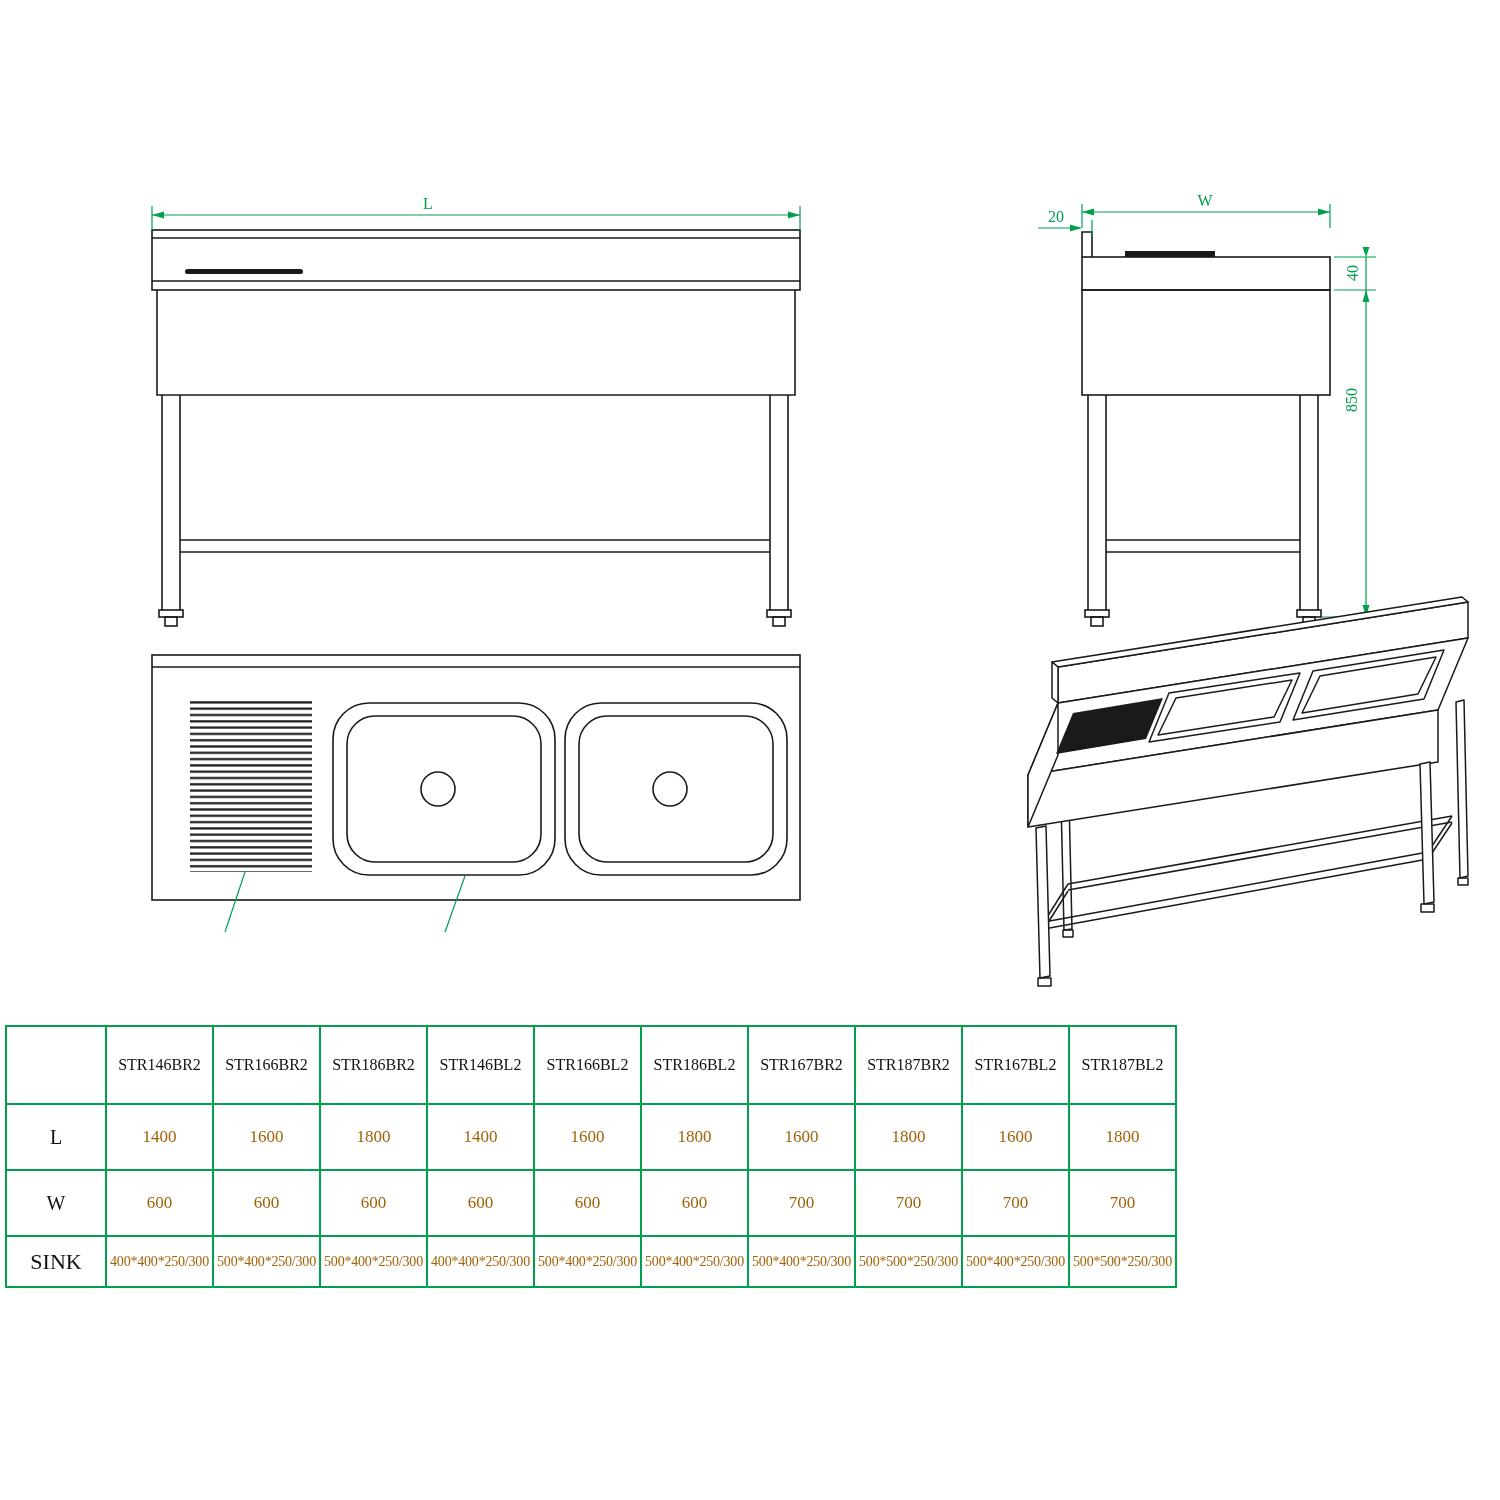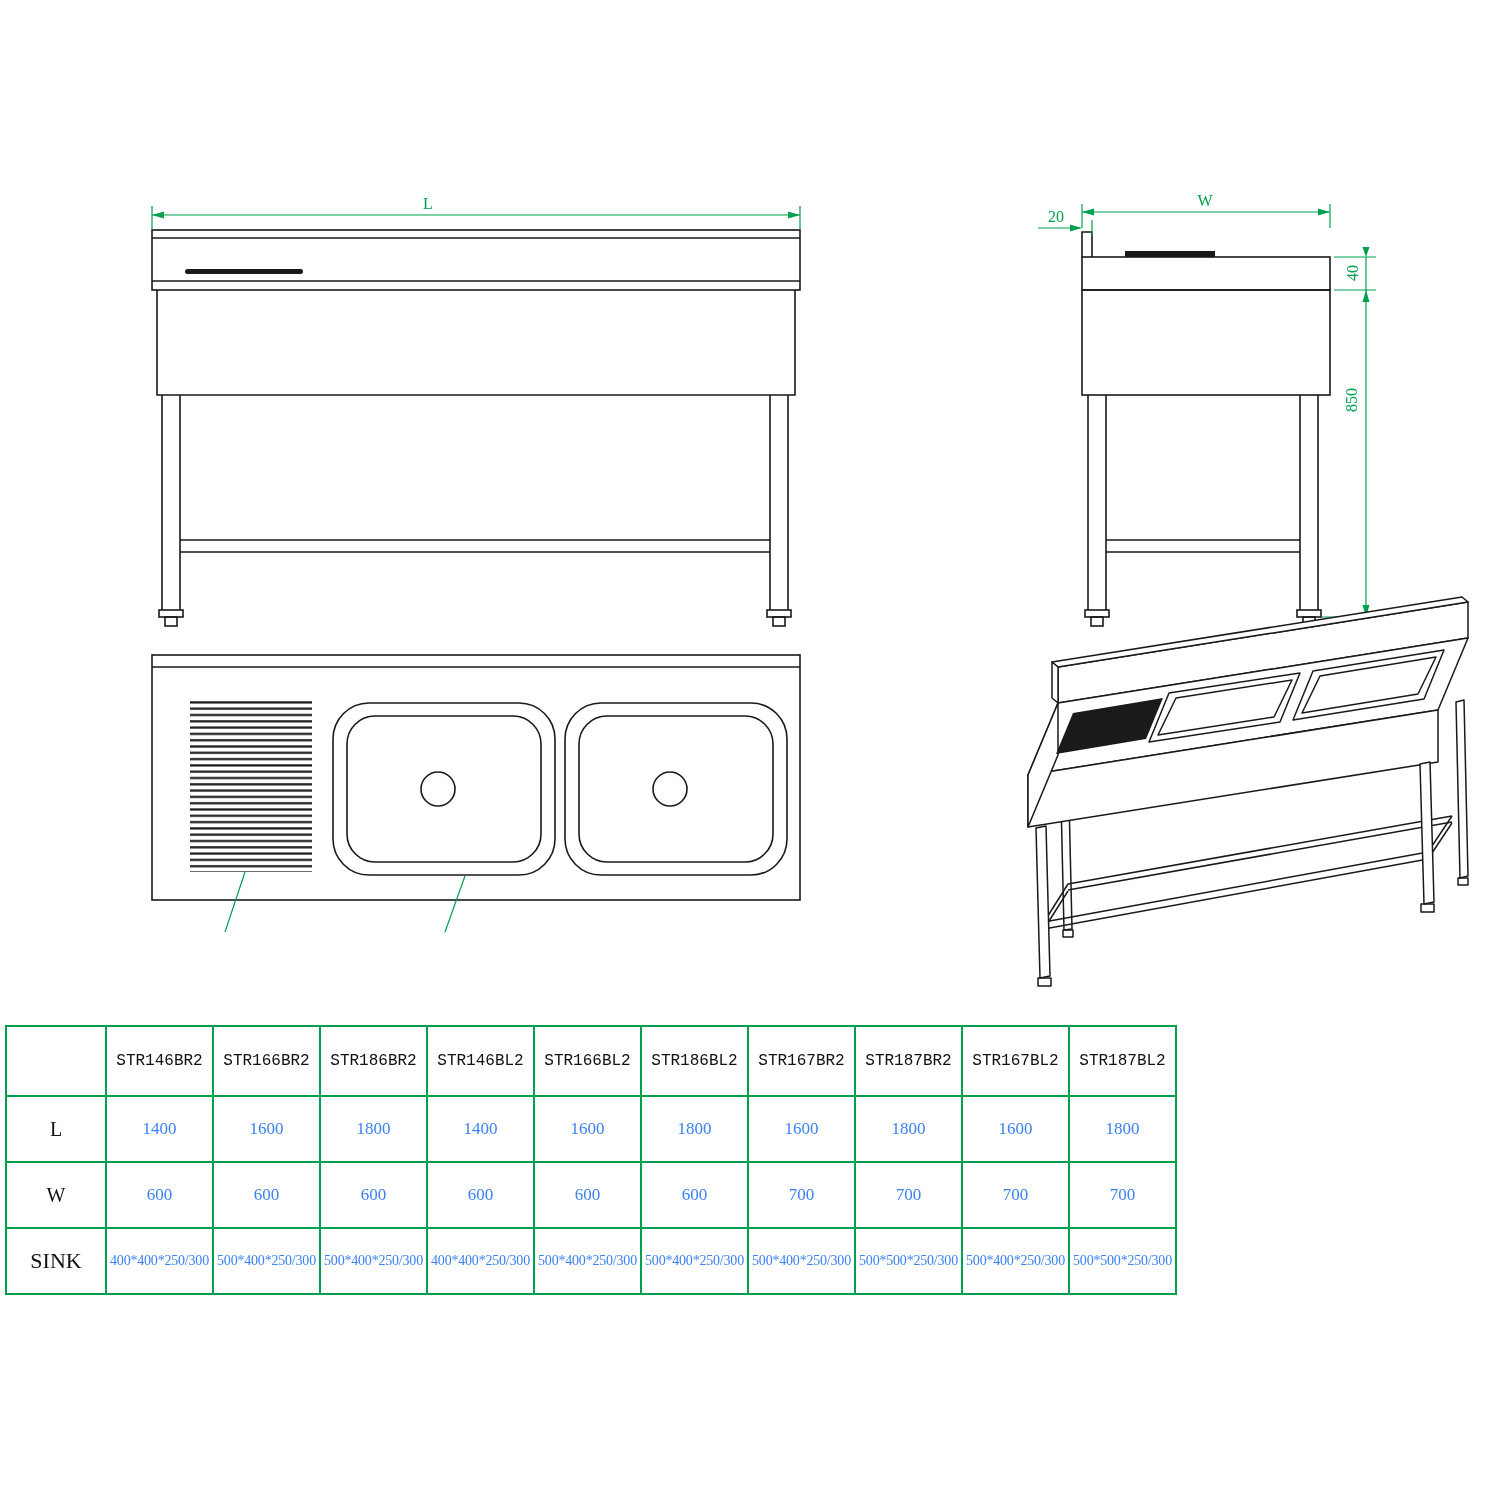--- a/index.html
+++ b/index.html
@@ -2,25 +2,25 @@
 <html><head>
 <meta charset="utf-8">
 <style>
   * { margin:0; padding:0; box-sizing:border-box; }
   html,body { width:1500px; height:1500px; background:#ffffff; font-family:"Liberation Serif", serif; }
   .canvas { position:relative; width:1500px; height:1500px; background:#ffffff; overflow:hidden; }
   svg.drawing { position:absolute; left:0; top:0; }
   .dim-text { font-family:"Liberation Serif", serif; font-size:16px; fill:#00a04f; }
   table.spec { position:absolute; left:5px; top:1025px; border-collapse:collapse; table-layout:fixed; }
   table.spec td { border:2px solid #00a04f; text-align:center; vertical-align:middle;
-                  color:#3b82f6; font-size:17px; overflow:hidden; }
-  table.spec tr.r-models { height:70px;font-family:Liberation Mono, monospace; }
+                  color:#a16207; font-size:17px; overflow:hidden; }
+  table.spec tr.r-models { height:78px; }
   table.spec tr.r-l { height:66px; }
   table.spec tr.r-w { height:66px; }
-  table.spec tr.r-sink { height:66px; }
+  table.spec tr.r-sink { height:51px; }
   table.spec td.model   { color:#111111; font-size:16px; }
   table.spec td.rowlabel{ color:#111111; font-size:20px; }
   table.spec td.sinklabel{ color:#111111; font-size:22px; }
   table.spec td.sinkval { font-size:14px; letter-spacing:-0.2px; }
 </style>
 </head>
 <body>
 
 <div class="canvas">
 

